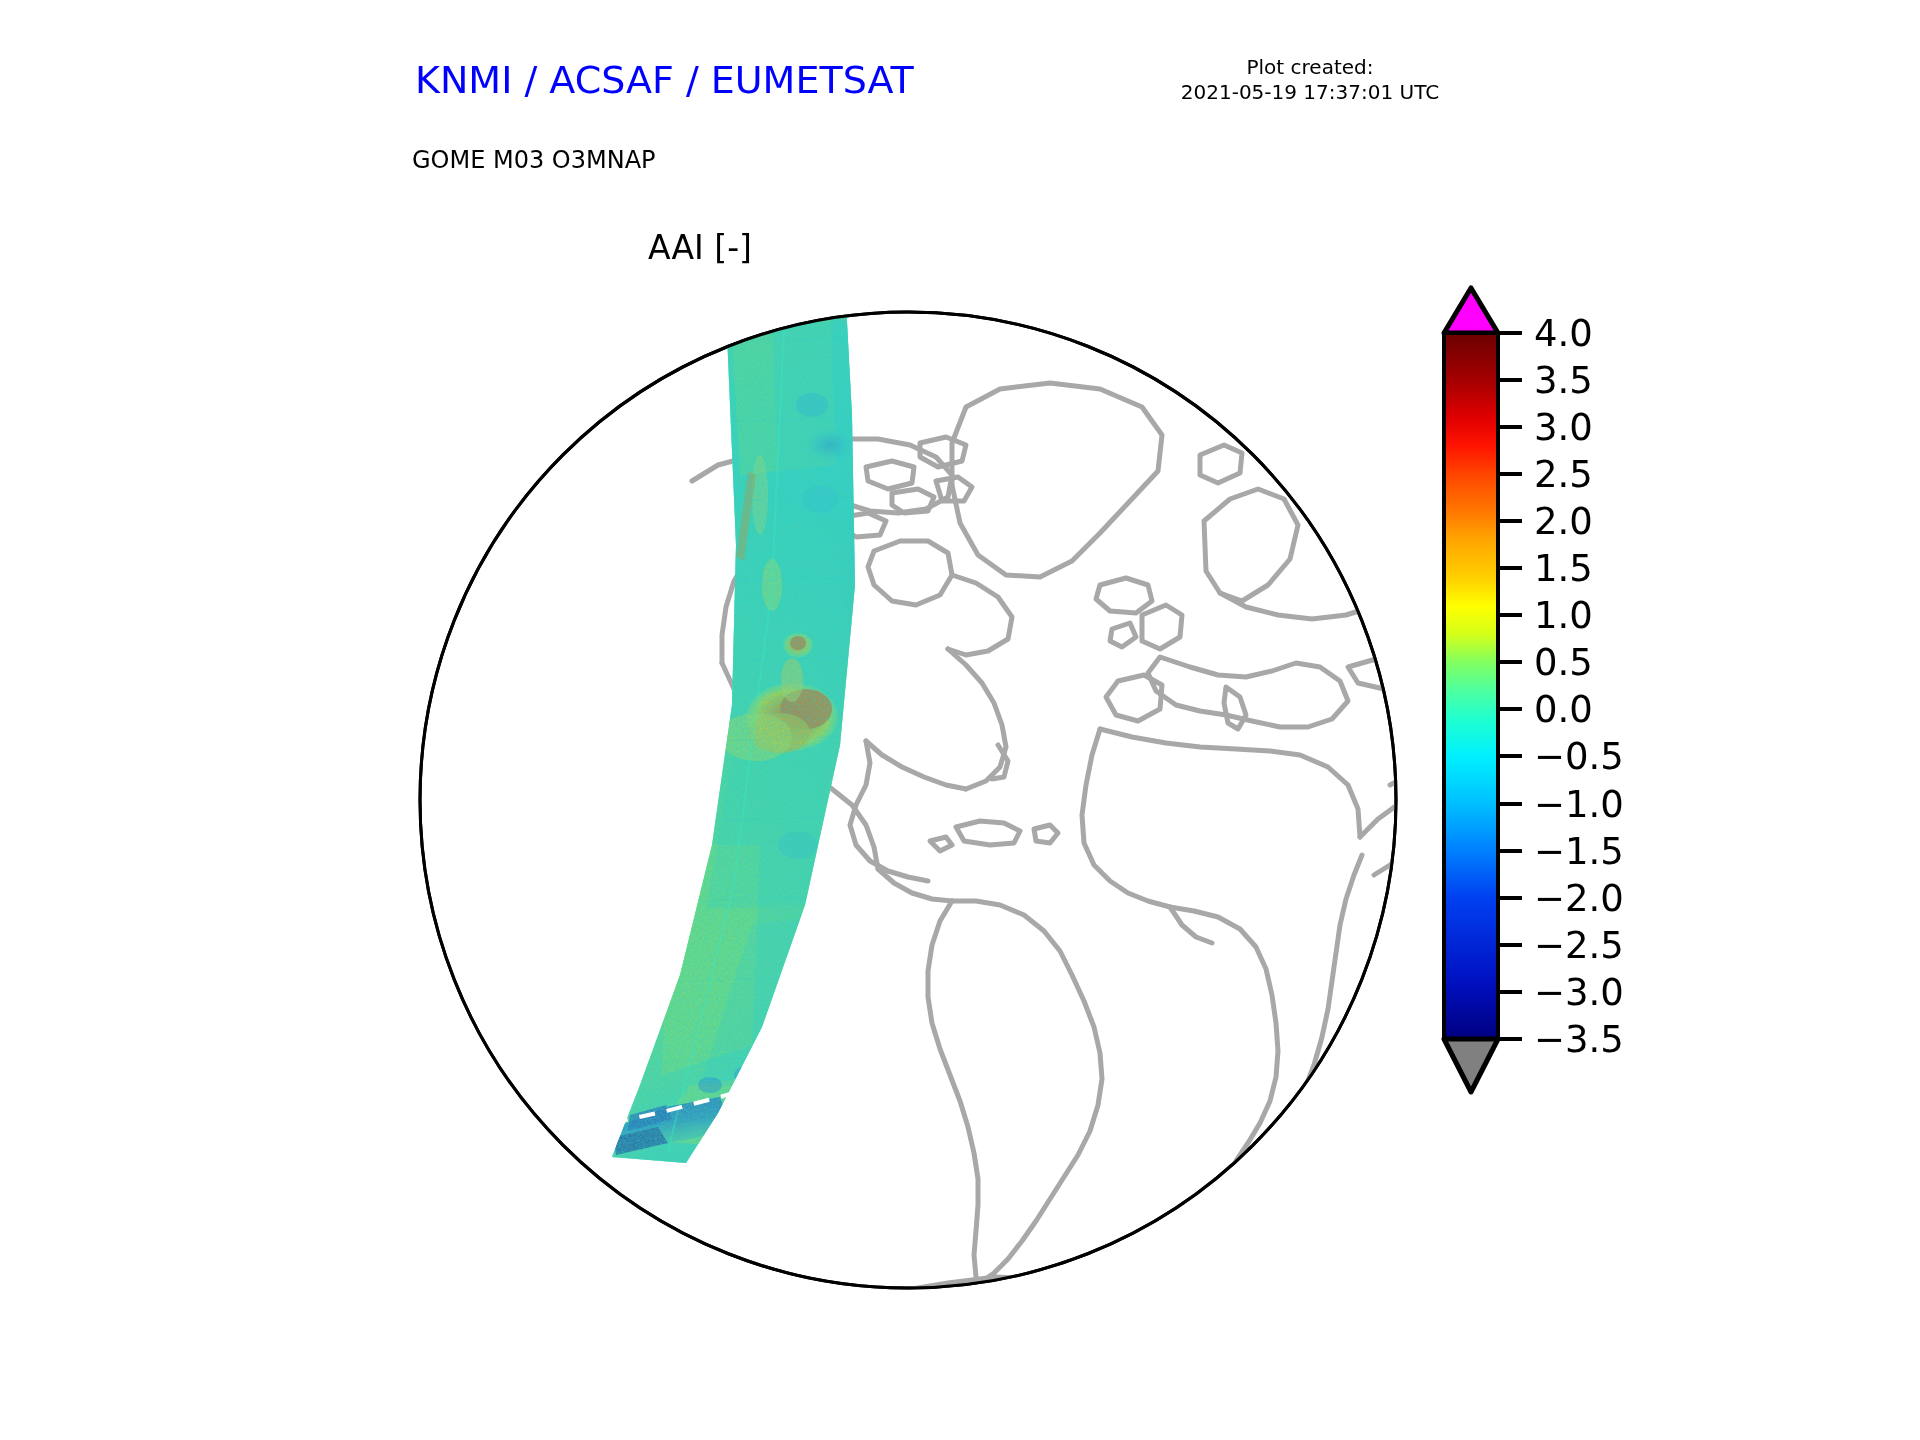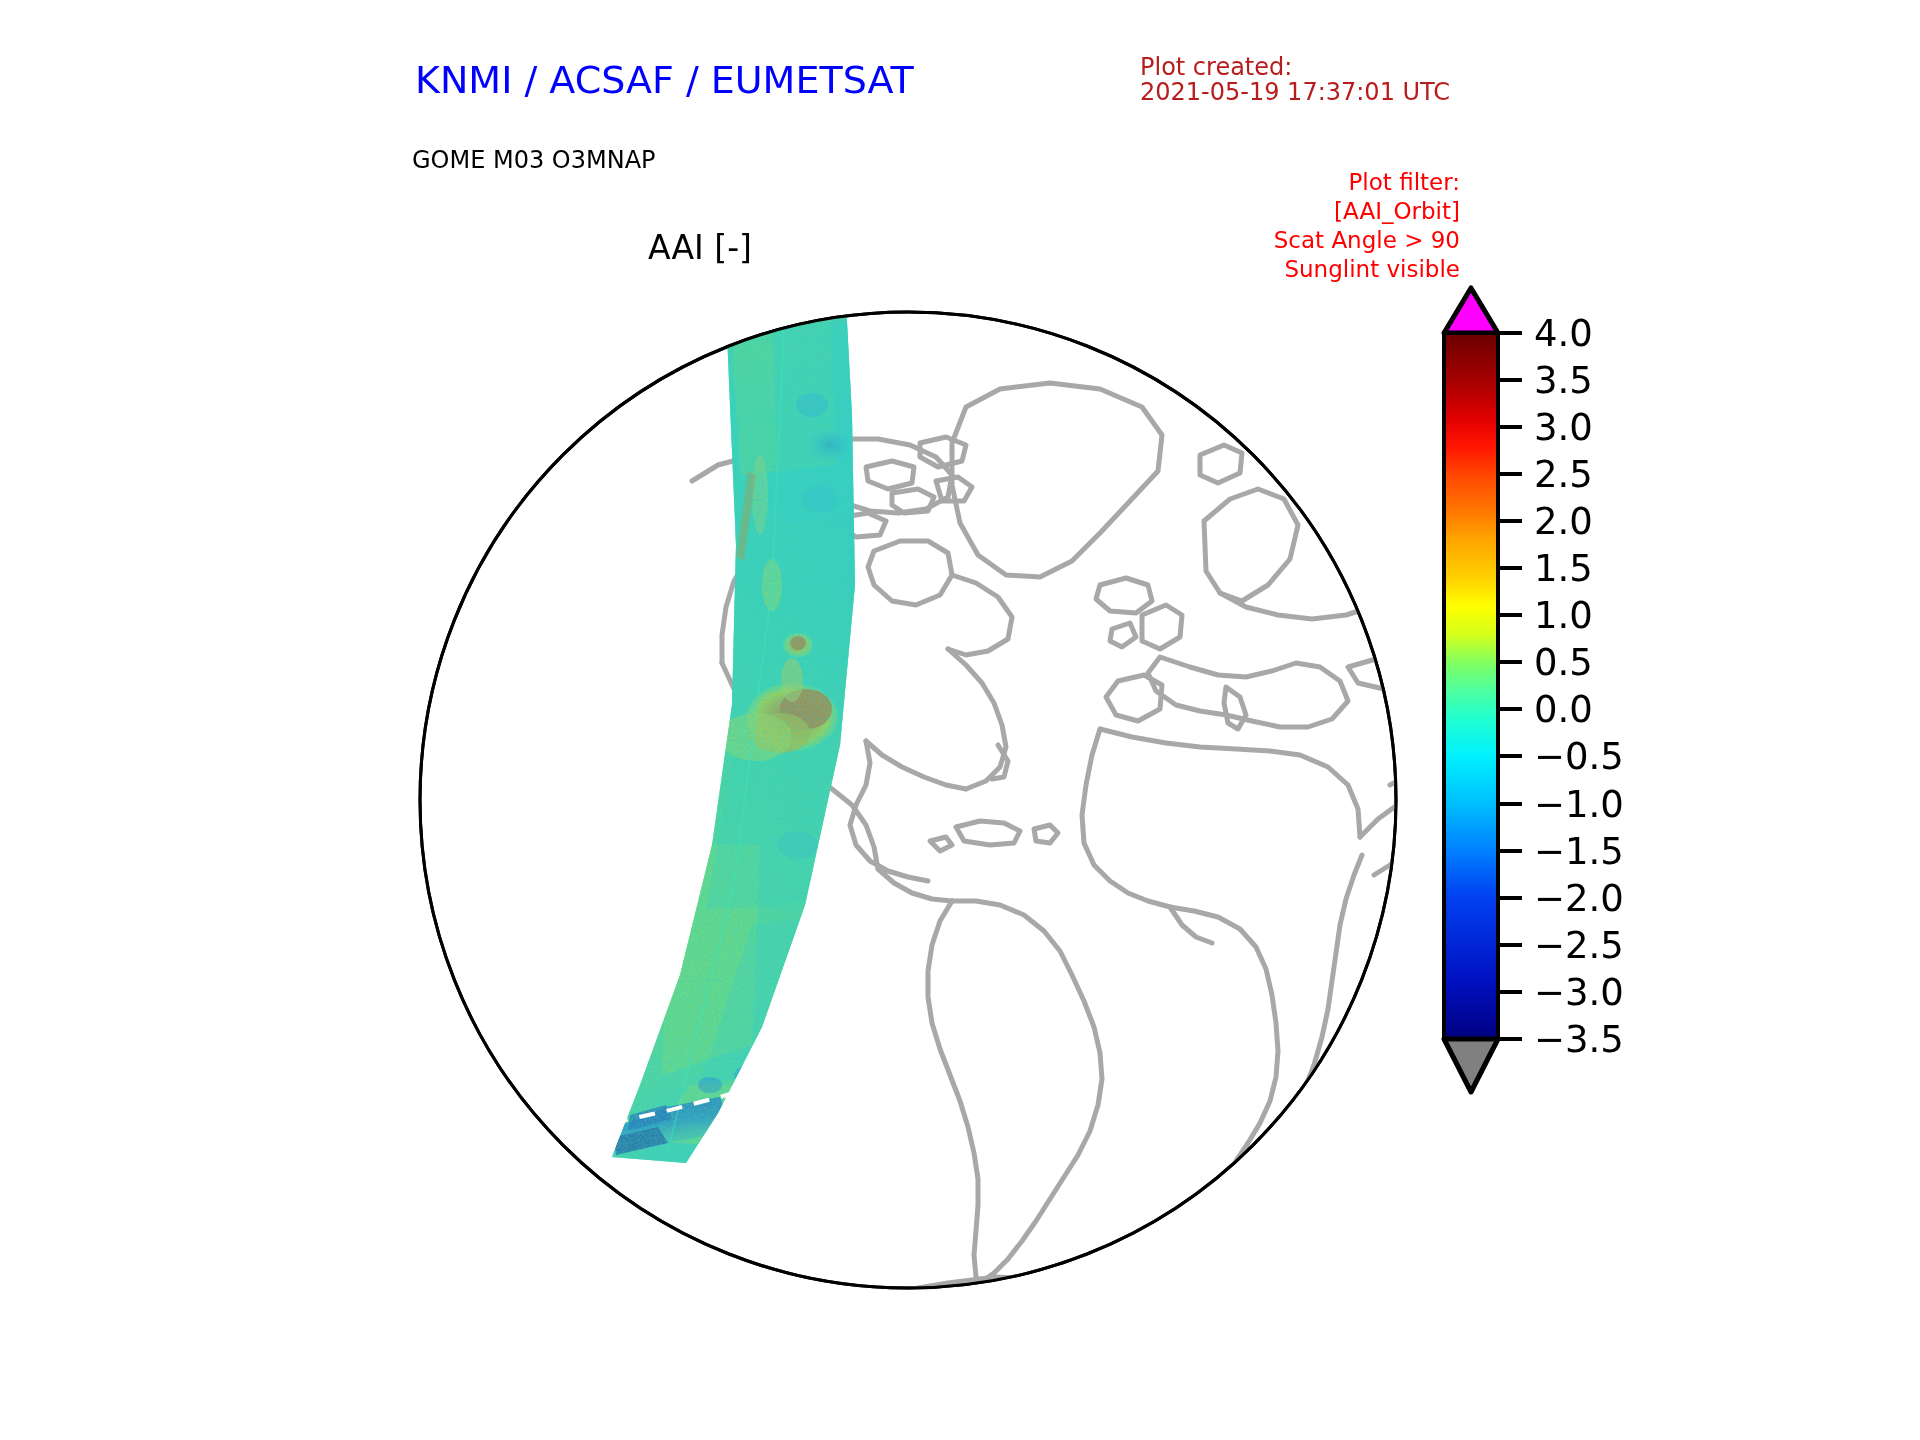--- a/index.html
+++ b/index.html
@@ -26,24 +26,24 @@
     color: #0000ff;
     font-family: "DejaVu Sans", sans-serif;
     white-space: nowrap;
     letter-spacing: 0px;
   }
   #plot-created-block {
     position: absolute;
     left: 1140px;
     top: 55px;
     width: 340px;
-    text-align: left;
-    font-size: 24px;
+    text-align: center;
+    font-size: 20px;
     line-height: 25px;
-    color: #b91c1c;
+    color: #000000;
     white-space: nowrap;
   }
   #product-block {
     position: absolute;
     left: 412px;
     top: 140px;
     font-size: 24px;
     line-height: 41px;
     color: #000000;
     white-space: nowrap;
@@ -107,26 +107,20 @@
     <div>Plot created:</div>
     <div>2021-05-19 17:37:01 UTC</div>
   </div>
 
   <div id="product-block">
     <div>GOME M03 O3MNAP</div>
   </div>
 
   <div id="axis-title">AAI [-]</div>
 
-  <div id="filter-block">
-    <div>Plot filter:</div>
-    <div>[AAI_Orbit]</div>
-    <div>Scat Angle &gt; 90</div>
-    <div>Sunglint visible</div>
-  </div>
 
   <div id="map-area">
     <svg id="map-svg" width="1020" height="1040" viewBox="0 0 1020 1040">
       <defs>
         <clipPath id="globeClip">
           <circle cx="508" cy="515" r="488"></circle>
         </clipPath>
         <clipPath id="swathClip">
           <path d="M 325,2 L 445,0 L 452,130 L 455,300 L 440,460 L 405,620
                    L 362,742 L 318,828 L 286,878 L 212,872 L 240,800

